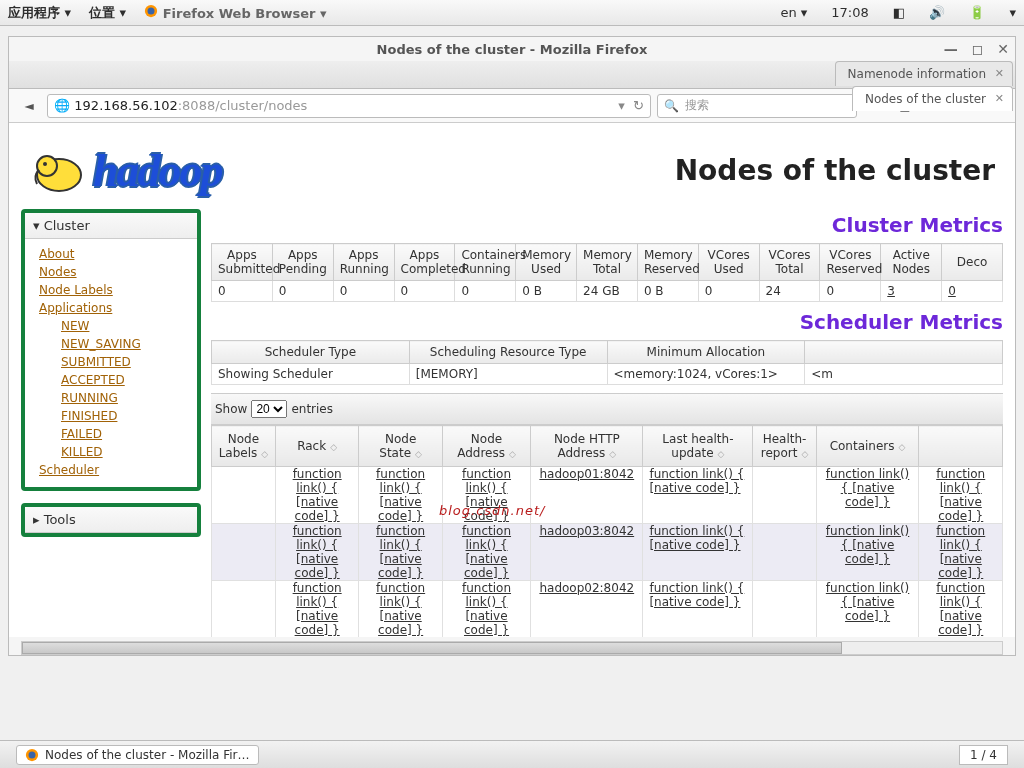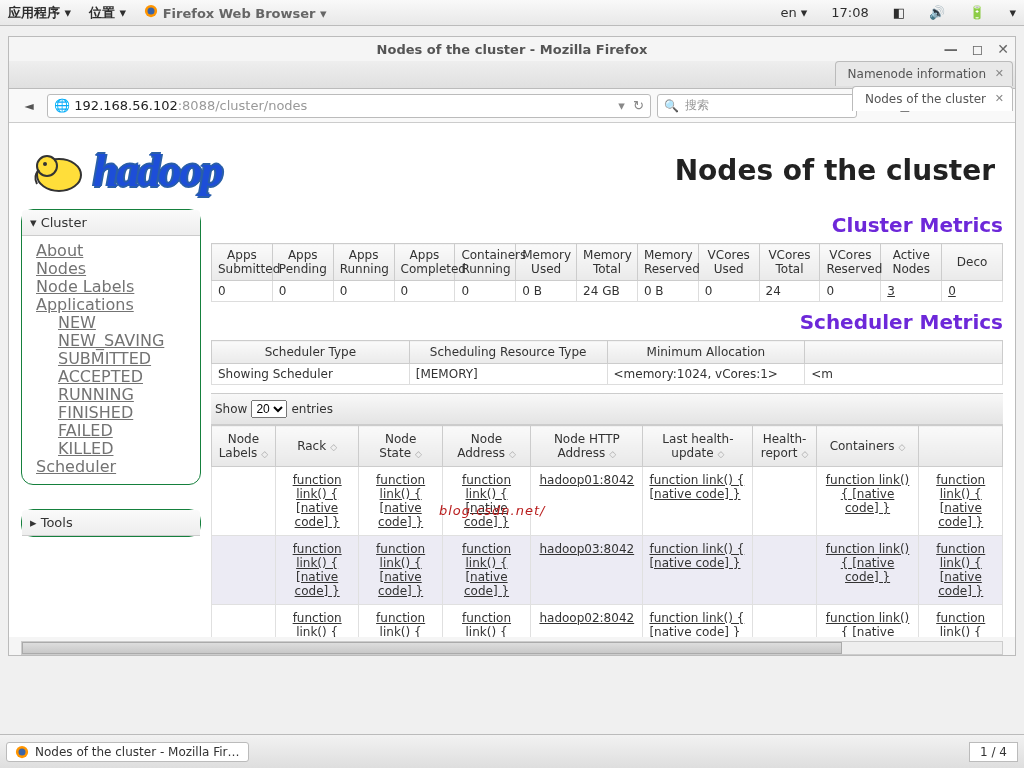--- a/index.html
+++ b/index.html
@@ -32,47 +32,47 @@
 
 .page { flex: 1; background: #fff; overflow: auto; position: relative; }
 .header { display: flex; align-items: center; padding: 12px 20px 4px 20px; }
 .logo { width: 300px; height: 70px; display: flex; align-items: center; }
 .logo-text { font-family: "Comic Sans MS", cursive; font-size: 46px; font-weight: bold; font-style: italic; color: #1d4ed8; text-shadow: 2px 0 #2a5fa8, -2px 0 #2a5fa8, 0 2px #2a5fa8, 0 -2px #2a5fa8, 1px 1px #2a5fa8, -1px -1px #2a5fa8; letter-spacing: -2px; text-align: center; }
 .elephant { width: 60px; height: 60px; margin-right: 4px; }
 .page-title { margin-left: auto; font-size: 28px; font-weight: bold; color: #222; }
 
 .body-wrap { display: flex; padding: 0 12px; gap: 10px; }
 .sidebar { width: 180px; }
-.sidepanel { border: 1px solid #15803d; border-radius: 12px; margin-bottom: 24px; background: #fff; }
+.sidepanel { border: 4px solid #15803d; border-radius: 4px; margin-bottom: 12px; background: #fff; }
 .sidepanel-head { padding: 5px 8px; background: linear-gradient(to bottom,#fafafa,#eee); border-bottom: 1px solid #ccc; font-size: 13px; color: #333; border-radius: 4px 4px 0 0; }
 .sidepanel-body { padding: 6px 4px 8px 14px; }
-.sidepanel-body a { display: block; color: #737373; text-decoration: underline; font-size: 16px; line-height: 18px; }
+.sidepanel-body a { display: block; color: #a16207; text-decoration: underline; font-size: 12px; line-height: 18px; }
 .sidepanel-body .sub { padding-left: 22px; }
 
 .main { flex: 1; overflow-x: auto; }
 .section-title { font-size: 20px; font-weight: bold; color: #6d28d9; margin: 4px 0 6px 0; text-align: right; }
 
 table.metrics { width: 100%; border-collapse: collapse; font-size: 12px; margin-bottom: 8px; table-layout: fixed; }
 table.metrics th { background: linear-gradient(to bottom,#fafafa,#eaeaea); border: 1px solid #ccc; padding: 4px 6px; font-weight: normal; color: #333; text-align: center; }
 table.metrics td { border: 1px solid #ddd; padding: 3px 6px; background: #fff; }
 table.metrics td a { text-decoration: underline; color: #333; }
 
 .show-entries { padding: 6px 4px; background: linear-gradient(to bottom,#f8f8f8,#e4e4e4); font-size: 12px; display:flex; align-items:center; gap:4px; border-top:1px solid #ccc; border-bottom:1px solid #ccc;}
 .show-entries select { font-size: 12px; }
 
 table.nodes { width: 100%; border-collapse: collapse; font-size: 12px; }
 table.nodes th { background: linear-gradient(to bottom,#fafafa,#e8e8e8); border: 1px solid #ccc; padding: 6px 4px; font-weight: normal; color: #333; position: relative; }
 table.nodes th .sort { color: #aaa; font-size: 9px; margin-left: 4px; }
-table.nodes td { border: 1px solid #e0e0e0; padding: 6px 6px; text-align: center; vertical-align: top; }
+table.nodes td { border: 1px solid #e0e0e0; padding: 0 6px; text-align: center; vertical-align: top; }
 table.nodes tr.alt td { background: #ecebf4; }
 table.nodes td a { text-decoration: underline; color: #333; }
 .footer-info { padding: 6px 8px; font-size: 12px; background: linear-gradient(to bottom,#f4f4f4,#e4e4e4); border-top: 1px solid #ccc; }
 
 
-.taskbar { position: absolute; bottom: 0; left: 0; right: 0; height: 34px; background: linear-gradient(to bottom,#f2f2f2,#dedede); border-top: 1px solid #bbb; display: flex; align-items: center; padding: 0 6px; font-size: 12px; }
+.taskbar { position: absolute; bottom: 0; left: 0; right: 0; height: 28px; background: linear-gradient(to bottom,#f2f2f2,#dedede); border-top: 1px solid #bbb; display: flex; align-items: center; padding: 0 16px; font-size: 12px; }
 .task { border: 1px solid #bbb; border-radius: 3px; padding: 2px 8px; background: #fff; display: flex; align-items: center; gap: 6px; max-width: 280px; overflow: hidden; white-space: nowrap; text-overflow: ellipsis; }
 .pager { margin-left: auto; border: 1px solid #bbb; padding: 2px 10px; background: #fff; }
 
 .watermark { position: absolute; top: 380px; left: 430px; color: #b91c1c; font-size: 13px; font-style: italic; pointer-events: none; letter-spacing: 1px; }
 
 .scrollbar-h { height: 14px; background: #eee; border: 1px solid #ccc; margin: 4px 12px 0 12px; position: relative; }
 .scrollbar-h .thumb { position: absolute; left: 0; top: 0; height: 100%; width: 820px; background: linear-gradient(to bottom,#ddd,#c8c8c8); border: 1px solid #aaa; }
 </style>
 </head>
 <body>

